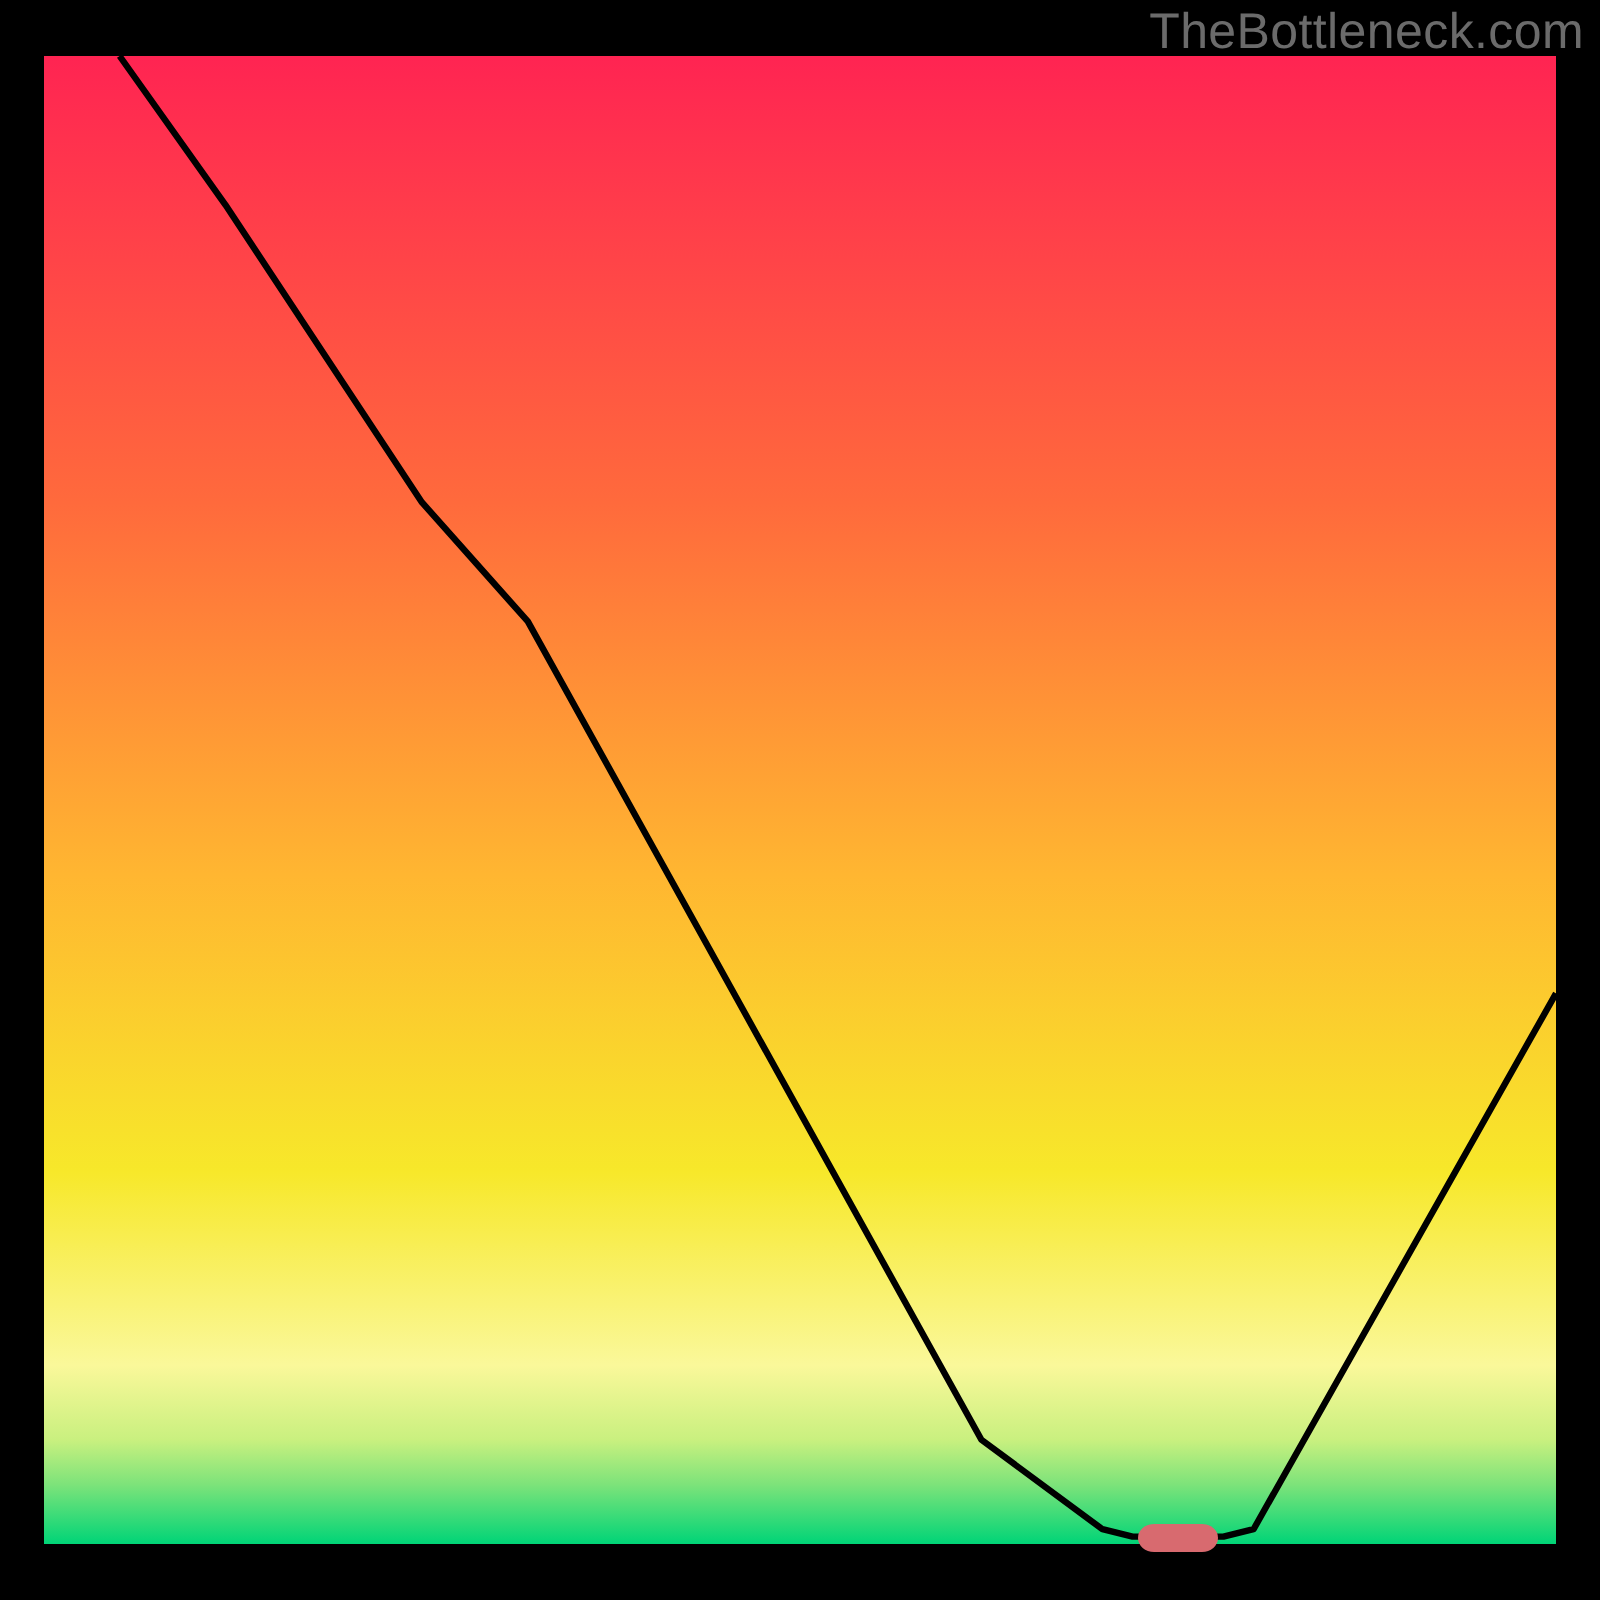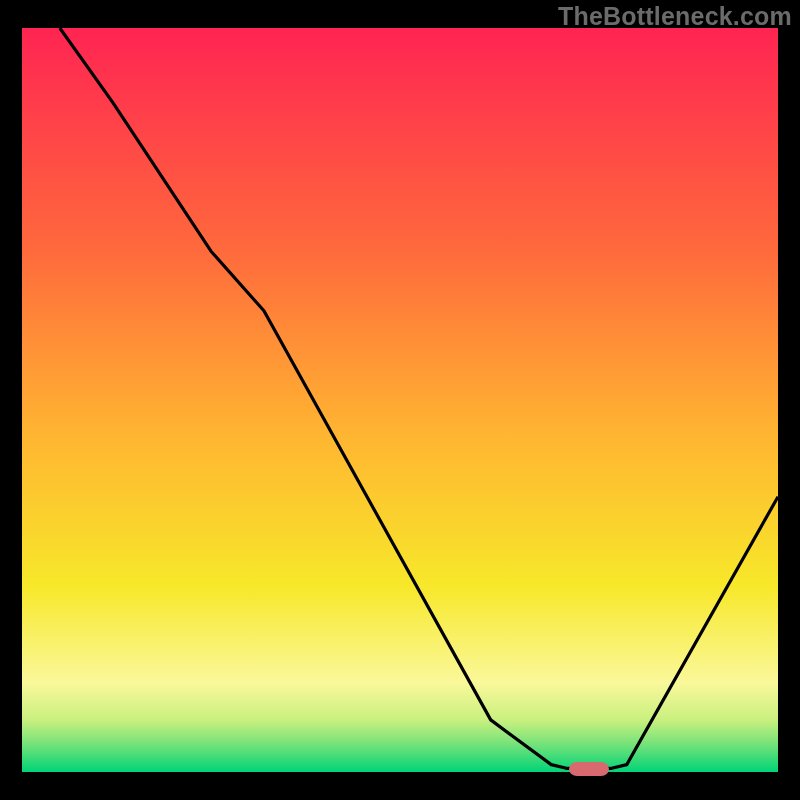--- a/index.html
+++ b/index.html
@@ -17,21 +17,21 @@
   }
   svg {
     display: block;
   }
   .watermark {
     position: absolute;
     top: 2px;
     right: 8px;
     font-family: Arial, Helvetica, sans-serif;
     font-size: 25px;
-    font-weight: 700;
+    font-weight: 400;
     color: #6b6b6b;
     letter-spacing: 0.2px;
   }
 </style>
 </head>
 <body>
 
 <div class="wrap">
   <svg id="svg" width="800" height="800" viewBox="0 0 800 800">
     <defs>

